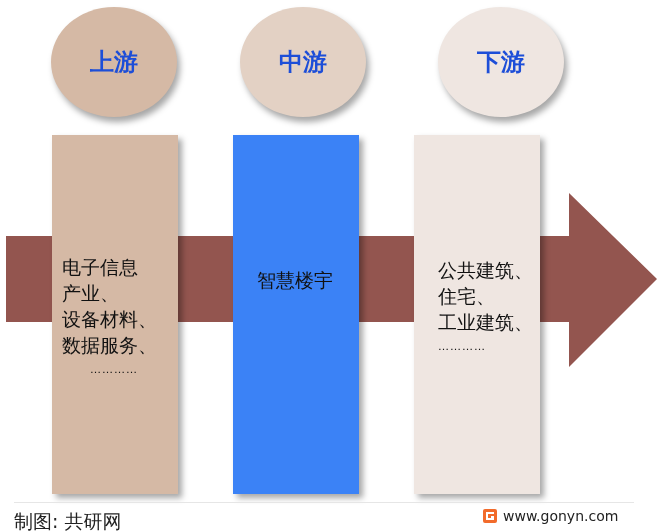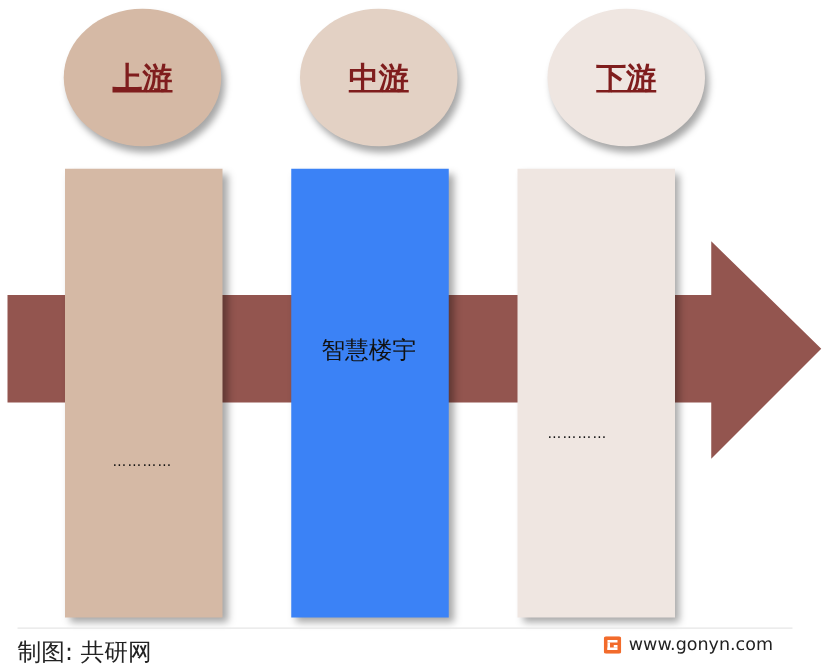--- a/index.html
+++ b/index.html
@@ -6,21 +6,21 @@
     body {
       width: 664px; height: 531px; position: relative; overflow: hidden;
       background: #ffffff;
       font-family: "DejaVu Sans", "Liberation Sans", sans-serif;
     }
     .arrow { position: absolute; left: 0; top: 0; width: 664px; height: 531px; }
     .circle {
       position: absolute; width: 126px; height: 110px; border-radius: 50%;
       box-shadow: 3px 5px 6px rgba(0,0,0,0.35);
       display: flex; align-items: center; justify-content: center;
-      font-weight: bold; font-size: 24px; color: #7f1d1d; text-decoration: underline;
+      font-weight: bold; font-size: 24px; color: #1d4ed8;
     }
     .box {
       position: absolute; top: 135px; width: 126px; height: 359px;
       box-shadow: 4px 4px 6px rgba(0,0,0,0.35);
       color: #111111; font-size: 19px; line-height: 26px;
     }
     .box-text { position: absolute; white-space: pre-line; }
     .footer-line {
       position: absolute; left: 14px; top: 502px; width: 620px; height: 1px;
       background: #e6e6e6;
@@ -40,26 +40,33 @@
   <span>上游</span>
 </div>
 <div class="circle" style="left:240px; top:7px; background:#E3D1C4;">
   <span>中游</span>
 </div>
 <div class="circle" style="left:438px; top:7px; background:#EFE6E1;">
   <span>下游</span>
 </div>
 
 <div class="box" style="left:52px; background:#D5B9A5;">
+  <div class="box-text" style="left:10px; top:119px;">电子信息
+产业、
+设备材料、
+数据服务、</div>
   <div class="box-text" style="left:38px; top:222px; font-size:11px; letter-spacing:1px;">…………</div>
 </div>
 <div class="box" style="left:233px; background:#3b82f6;">
   <div class="box-text" style="left:24px; top:132px;">智慧楼宇</div>
 </div>
 <div class="box" style="left:414px; background:#EFE6E1;">
+  <div class="box-text" style="left:24px; top:122px;">公共建筑、
+住宅、
+工业建筑、</div>
   <div class="box-text" style="left:24px; top:199px; font-size:11px; letter-spacing:1px;">…………</div>
 </div>
 
 <div class="footer-line"></div>
 <div class="credit">制图: 共研网</div>
 <div class="site">
   <svg class="logo" viewBox="0 0 14 14">
     <rect x="0" y="0" width="14" height="14" rx="2" fill="#F26B2B"></rect>
     <rect x="3" y="3" width="8" height="2" fill="#ffffff"></rect>
     <rect x="3" y="5" width="2" height="6" fill="#ffffff"></rect>

